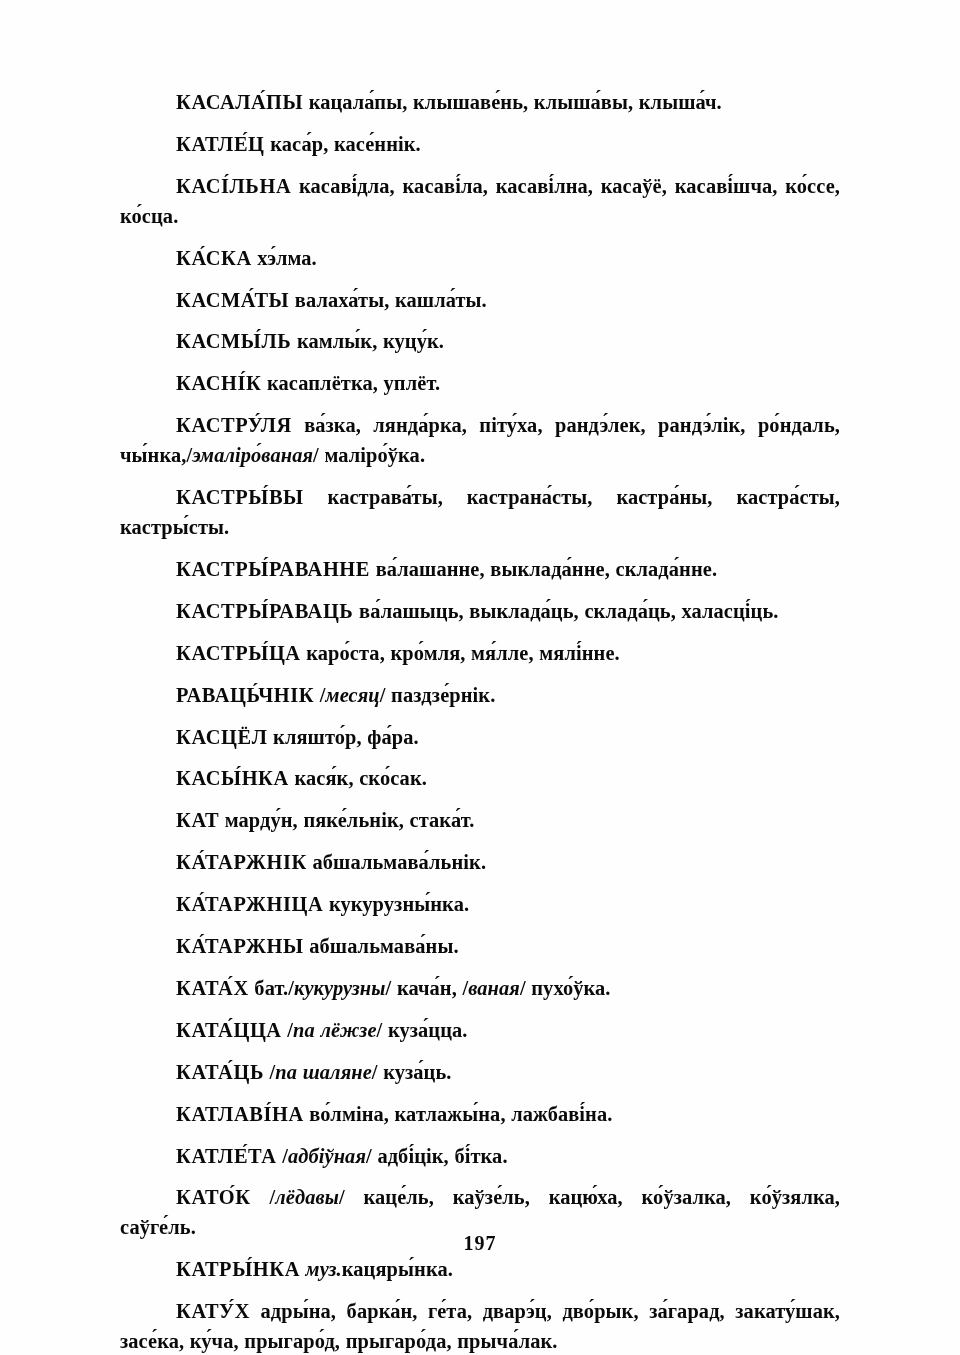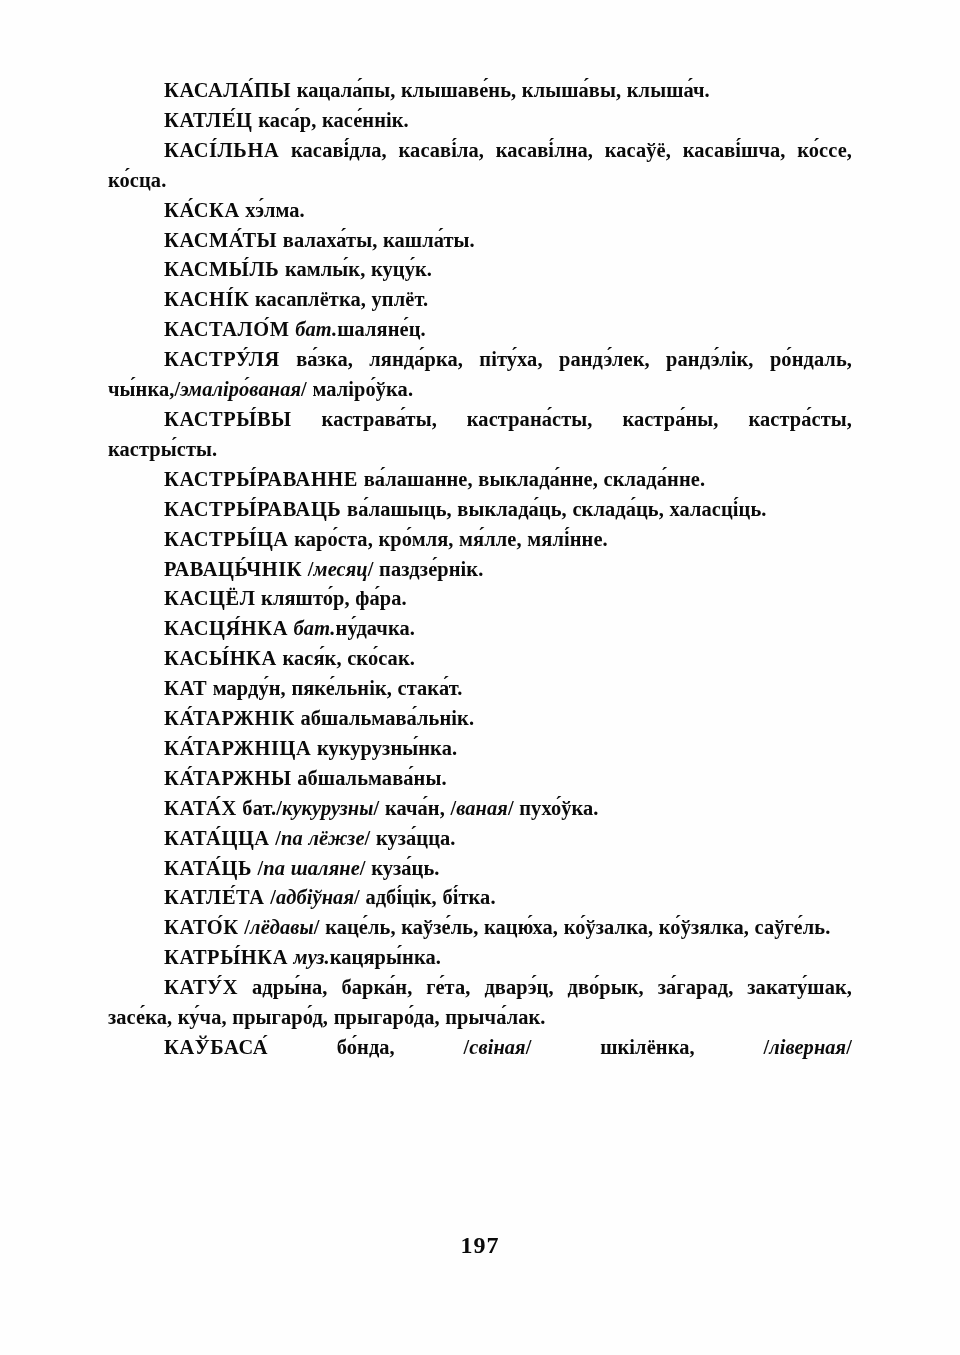--- a/index.html
+++ b/index.html
@@ -28,21 +28,21 @@
     position: absolute;
     left: 108px;
     top: 76px;
     width: 744px;
   }
   .entry {
     font-size: 20.4px;
     line-height: 29.9px;
     text-align: justify;
     text-indent: 56px;
-    margin: 0;
+    margin: 12px;
     letter-spacing: 0.1px;
     word-spacing: 0.4px;
     -webkit-font-smoothing: none;
   }
   .entry:last-of-type {
     text-align-last: justify;
   }
   .hw {
     font-weight: bold;
     letter-spacing: 0.6px;
@@ -53,56 +53,55 @@
   
   .entry {
     font-weight: bold;
   }
   #page-number {
     position: absolute;
     left: 0;
     top: 1232px;
     width: 960px;
     text-align: center;
-    font-size: 24px;
+    font-size: 20px;
     font-weight: bold;
     font-family: "Liberation Serif", "DejaVu Serif", serif;
     letter-spacing: 1px;
   }
 </style>
 </head>
 <body>
 
 <div id="page">
 
   <div id="text-column">
       <p class="entry"><span class="hw">КАСАЛА́ПЫ</span><span> кацала́пы, клышаве́нь, клыша́вы, клыша́ч.</span></p>
       <p class="entry"><span class="hw">КАТЛЕ́Ц</span><span> каса́р, касе́ннік.</span></p>
       <p class="entry"><span class="hw">КАСІ́ЛЬНА</span><span> касаві́дла, касаві́ла, касаві́лна, касаўё, касаві́шча, ко́ссе, ко́сца.</span></p>
       <p class="entry"><span class="hw">КА́СКА</span><span> хэ́лма.</span></p>
       <p class="entry"><span class="hw">КАСМА́ТЫ</span><span> валаха́ты, кашла́ты.</span></p>
       <p class="entry"><span class="hw">КАСМЫ́ЛЬ</span><span> камлы́к, куцу́к.</span></p>
       <p class="entry"><span class="hw">КАСНІ́К</span><span> касаплётка, уплёт.</span></p>
-      <p class="entry"><span class="hw">КАСТАЛО́М</span> <span class="it">бат.</span><span>шаляне́ц.</span></p>
       <p class="entry"><span class="hw">КАСТРУ́ЛЯ</span><span> ва́зка, лянда́рка, піту́ха, рандэ́лек, рандэ́лік, ро́ндаль, чы́нка,/</span><span class="it">эмаліро́ваная</span><span>/ маліро́ўка.</span></p>
       <p class="entry"><span class="hw">КАСТРЫ́ВЫ</span><span> кастрава́ты, кастрана́сты, кастра́ны, кастра́сты, кастры́сты.</span></p>
       <p class="entry"><span class="hw">КАСТРЫ́РАВАННЕ</span><span> ва́лашанне, выклада́нне, склада́нне.</span></p>
       <p class="entry"><span class="hw">КАСТРЫ́РАВАЦЬ</span><span> ва́лашыць, выклада́ць, склада́ць, халасці́ць.</span></p>
       <p class="entry"><span class="hw">КАСТРЫ́ЦА</span><span> каро́ста, кро́мля, мя́лле, мялі́нне.</span></p>
       <p class="entry"><span class="hw">РАВАЦЬ́ЧНІК</span><span> /</span><span class="it">месяц</span><span>/ паздзе́рнік.</span></p>
       <p class="entry"><span class="hw">КАСЦЁЛ</span><span> кляшто́р, фа́ра.</span></p>
-      <p class="entry"><span class="hw">КАСЦЯ́НКА</span> <span class="it">бат.</span><span>ну́дачка.</span></p>
       <p class="entry"><span class="hw">КАСЫ́НКА</span><span> кася́к, ско́сак.</span></p>
       <p class="entry"><span class="hw">КАТ</span><span> марду́н, пяке́льнік, стака́т.</span></p>
       <p class="entry"><span class="hw">КА́ТАРЖНІК</span><span> абшальмава́льнік.</span></p>
       <p class="entry"><span class="hw">КА́ТАРЖНІЦА</span><span> кукурузны́нка.</span></p>
       <p class="entry"><span class="hw">КА́ТАРЖНЫ</span><span> абшальмава́ны.</span></p>
       <p class="entry"><span class="hw">КАТА́Х</span><span> бат./</span><span class="it">кукурузны</span><span>/ кача́н, /</span><span class="it">ваная</span><span>/ пухо́ўка.</span></p>
       <p class="entry"><span class="hw">КАТА́ЦЦА</span><span>  /</span><span class="it">па лёжзе</span><span>/ куза́цца.</span></p>
       <p class="entry"><span class="hw">КАТА́ЦЬ</span><span> /</span><span class="it">па шаляне</span><span>/ куза́ць.</span></p>
+      <p class="entry"><span class="hw">КАТЛАВІ́НА</span><span> во́лміна, катлажы́на, лажбаві́на.</span></p>
       <p class="entry"><span class="hw">КАТЛЕ́ТА</span><span> /</span><span class="it">адбіўная</span><span>/ адбі́цік, бі́тка.</span></p>
       <p class="entry"><span class="hw">КАТО́К</span><span> /</span><span class="it">лёдавы</span><span>/ каце́ль, каўзе́ль, кацю́ха, ко́ўзалка, ко́ўзялка, саўге́ль.</span></p>
       <p class="entry"><span class="hw">КАТРЫ́НКА</span> <span class="it">муз.</span><span>кацяры́нка.</span></p>
       <p class="entry"><span class="hw">КАТУ́Х</span><span> адры́на, барка́н, ге́та, дварэ́ц, дво́рык, за́гарад, закату́шак, засе́ка, ку́ча, прыгаро́д, прыгаро́да, прыча́лак.</span></p>
       <p class="entry"><span class="hw">КАЎБАСА́</span><span> бо́нда, /</span><span class="it">свіная</span><span>/ шкілёнка, /</span><span class="it">ліверная</span><span>/</span></p>
     </div>
 
   <div id="page-number">197</div>
 
 </div>

